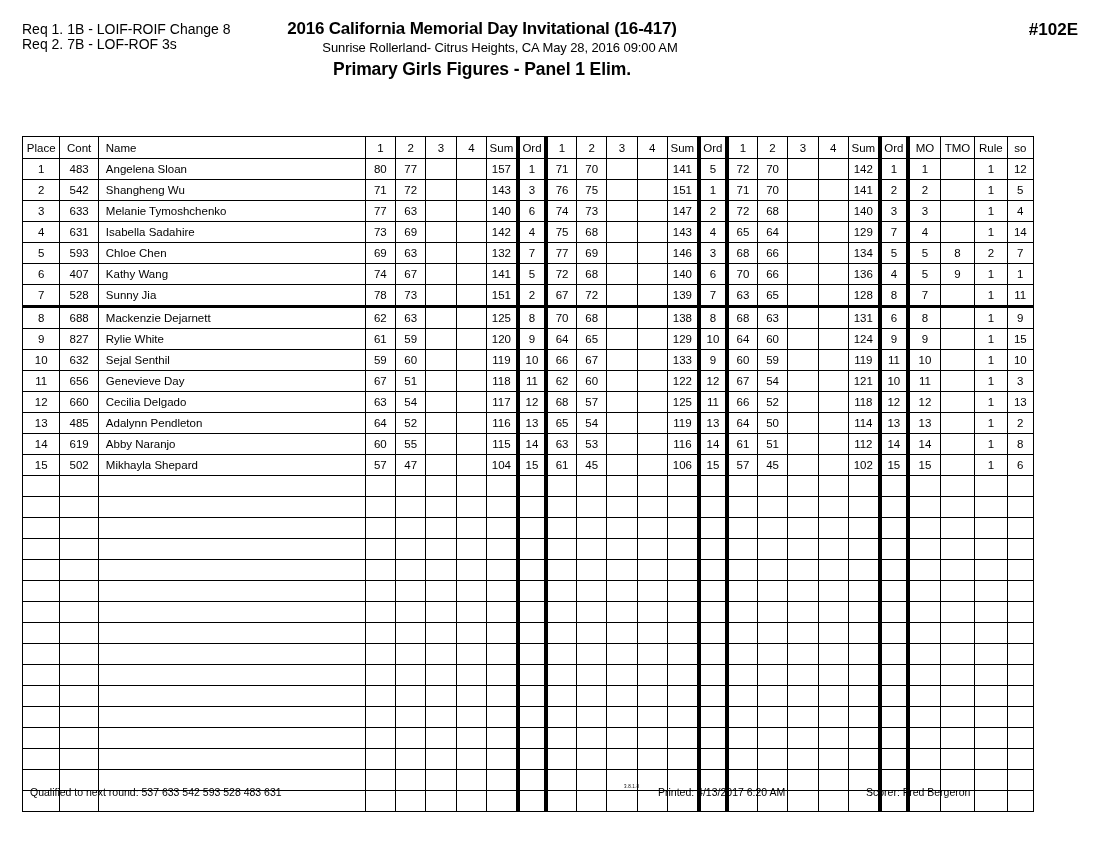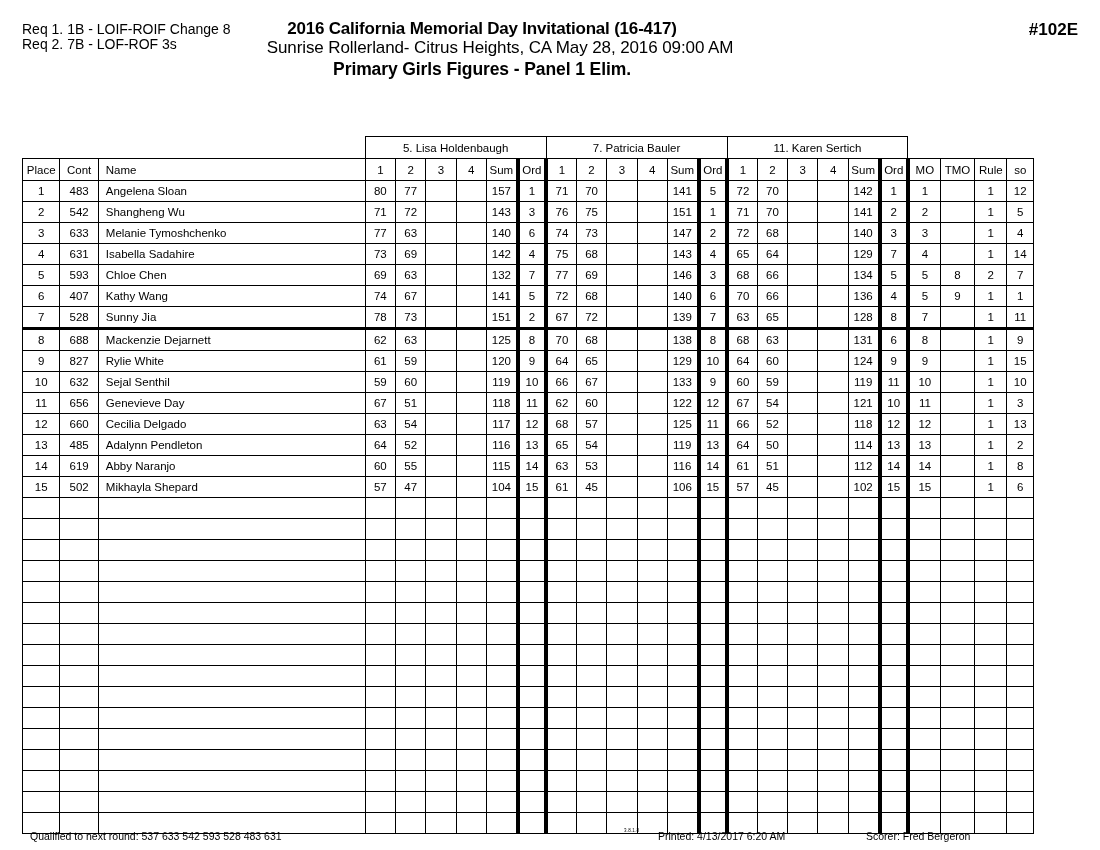--- a/index.html
+++ b/index.html
@@ -34,21 +34,21 @@
     width: 964px;
     text-align: center;
   }
   #doc-title {
     font-size: 17px;
     font-weight: bold;
     line-height: 21px;
     letter-spacing: -0.2px;
   }
   #doc-venue {
-    font-size: 17px;
+    font-size: 13px;
     line-height: 18px;
     letter-spacing: -0.1px;
     margin-left: 36px;
   }
   #doc-event {
     font-size: 17.5px;
     font-weight: bold;
     line-height: 24px;
     letter-spacing: -0.1px;
   }
@@ -138,21 +138,20 @@
   tr.data-row td.ord-cell { font-size: 12.5px; }
 
   
   #footer {
     position: absolute;
     left: 0;
     top: 784px;
     width: 1100px;
     height: 20px;
     font-size: 10.5px;
-    margin-top: 44px;
   }
   #footer-qualified {
     position: absolute;
     left: 30px;
     top: 2px;
     white-space: nowrap;
   }
   #footer-version {
     position: absolute;
     left: 624px;
@@ -210,27 +209,20 @@
       <col style="width:30px">
       <col style="width:30px">
       <col style="width:31px">
       <col style="width:28px">
     <col style="width:32px">
       <col style="width:34px">
       <col style="width:32px">
       <col style="width:26px">
   </colgroup>
   <tbody id="sheet-body">
-      <tr class="judge-band">
-        <td class="noborder" colspan="3"></td>
-        <td class="band-cell" colspan="6">5.  Lisa Holdenbaugh</td>
-        <td class="band-cell" colspan="6">7.  Patricia Bauler</td>
-        <td class="band-cell" colspan="6">11.  Karen Sertich</td>
-        <td class="noborder" colspan="4"></td>
-      </tr>
       <tr class="col-head">
         <td class="">Place</td>
         <td class="">Cont</td>
         <td class="c-name">Name</td>
         <td class="">1</td>
         <td class="">2</td>
         <td class="">3</td>
         <td class="">4</td>
         <td class="">Sum</td>
         <td class="sep-left sep-right">Ord</td>

